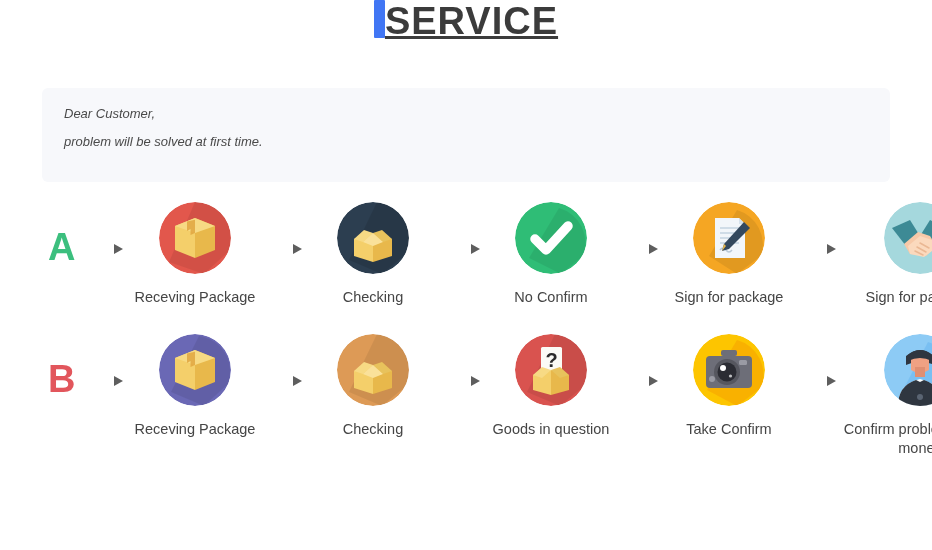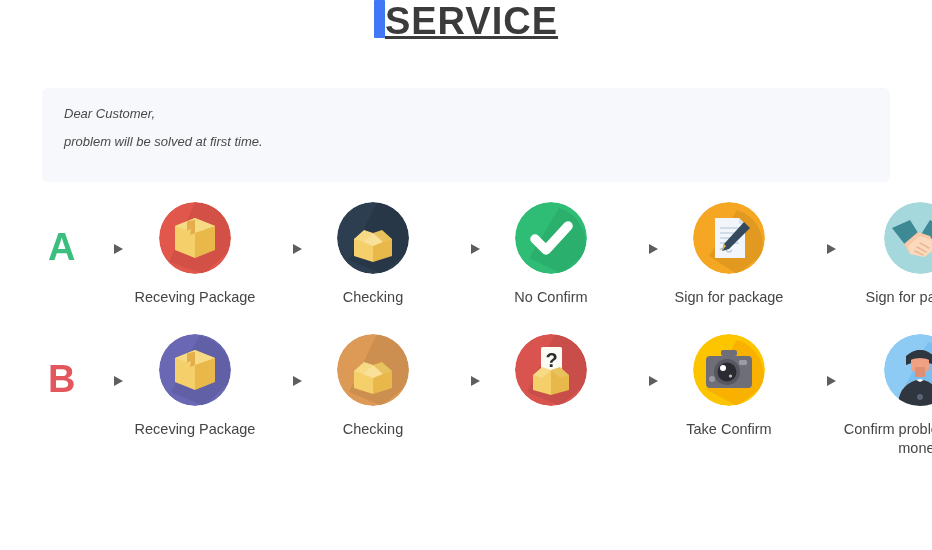--- a/index.html
+++ b/index.html
@@ -312,20 +312,21 @@
         <circle cx="36" cy="36" r="36" fill="#d9534f"></circle>
         <path d="M40 0 A36 36 0 0 1 69 52 L45 72 L12 58 Z" fill="#000" opacity="0.07"></path>
         <rect x="26" y="13" width="21" height="25" rx="1.5" fill="#fbfbf6"></rect>
         <text x="36.5" y="33" font-family="'Liberation Sans', sans-serif" font-size="20" font-weight="bold" fill="#2b2b2b" text-anchor="middle">?</text>
         <path d="M36 36 L54 41 L54 56 L36 61 Z" fill="#e8b84b"></path>
         <path d="M36 36 L18 41 L18 56 L36 61 Z" fill="#f4cf6a"></path>
         <path d="M18 41 L27 33 L36 36 L27 44 Z" fill="#f7da84"></path>
         <path d="M54 41 L45 33 L36 36 L45 44 Z" fill="#e8c25c"></path>
       </svg>
     </div>
+    <div class="step-label">Goods in question</div>
   </div>
 
   <div class="arrow small">
     <svg width="38" height="14" viewBox="0 0 38 14">
       <path d="M0 7 H29" stroke="url(#ga1)" stroke-width="2.2" fill="none"></path>
       <path d="M28 2 L37 7 L28 12 Z" fill="#5e5e5e"></path>
     </svg>
   </div>
 
   <div class="step">

